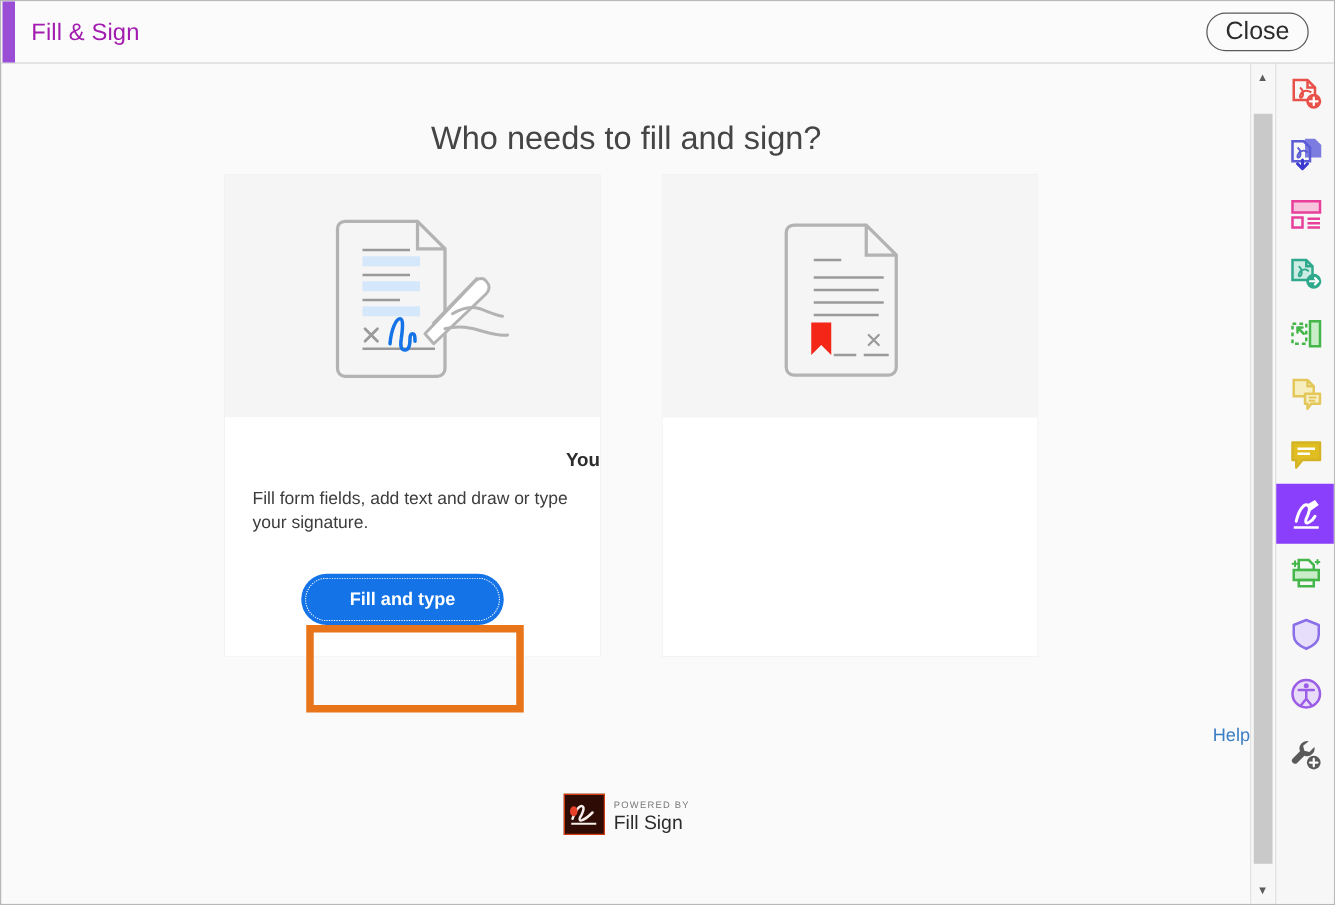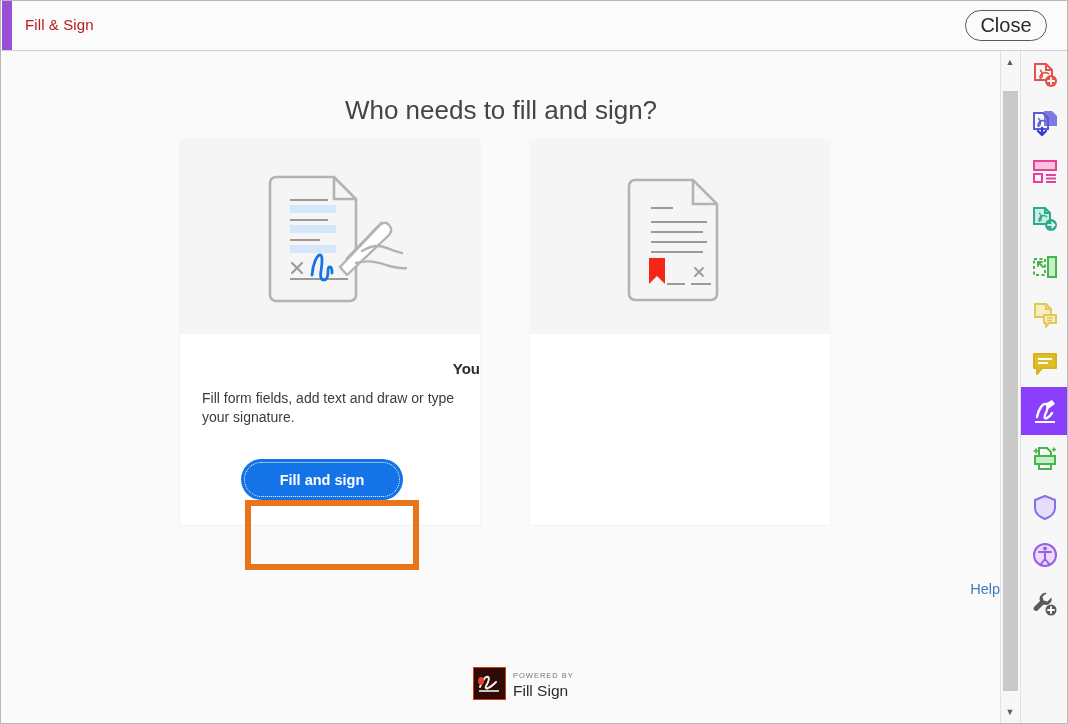--- a/index.html
+++ b/index.html
@@ -34,22 +34,22 @@
   .titlebar-accent {
     position: absolute;
     left: 1px; top: 0;
     width: 10px;
     height: 49px;
     background: #9a4ed6;
   }
   .titlebar-title {
     position: absolute;
     left: 24px; top: 15px;
-    font-size: 15px;
-    color: #b91c1c;
+    font-size: 19px;
+    color: #a21caf;
     letter-spacing: 0.1px;
   }
   .close-button {
     position: absolute;
     right: 22px; top: 9px;
     width: 82px; height: 31px;
     border: 1.4px solid #5a5a5a;
     border-radius: 16px;
     background: #fbfbfb;
     color: #2b2b2b;
@@ -189,24 +189,23 @@
     text-align: right;
     font-size: 14.5px;
     color: #3a7ec4;
     cursor: pointer;
   }
 
   
   .footer-logo {
     position: absolute;
     left: 449px;
-    top: 616px;
+    top: 584px;
     width: 110px;
     height: 34px;
-    margin-left: 22px;
   }
   .footer-mark {
     position: absolute;
     left: 0; top: 0;
     width: 33px; height: 33px;
     background: #2e0b05;
     border: 1.5px solid #d23c10;
     box-sizing: border-box;
   }
   .footer-text {
@@ -316,21 +315,21 @@
           <path d="M62 108 c1 -12 5 -20 8 -20 c3 0 2 9 1 16 c-1 6 0 9 3 9 c3 0 4 -5 4 -9 c0 -3 1 -4 2 -4 c2 0 2 3 2 6" fill="none" stroke="#1473e6" stroke-width="2.8" stroke-linecap="round"></path>
           <path d="M90 100 l40 -42 c3 -3 7 -3 9 0 c3 3 3 7 0 10 l-42 40 z" fill="#ffffff" stroke="#b3b3b3" stroke-width="2.4" stroke-linejoin="round"></path>
           <path d="M96 92 l36 -37" fill="none" stroke="#b3b3b3" stroke-width="2"></path>
           <path d="M112 84 c8 -5 16 -6 22 -4 c6 2 12 5 18 6" fill="none" stroke="#b3b3b3" stroke-width="2.4" stroke-linecap="round"></path>
           <path d="M106 96 c10 -3 22 -1 30 2 c7 2 14 4 20 3" fill="none" stroke="#b3b3b3" stroke-width="2.4" stroke-linecap="round"></path>
         </svg>
       </div>
       <div class="card-body">
         <div class="card-title">You</div>
         <div class="card-desc">Fill form fields, add text and draw or type your signature.</div>
-        <button class="cta cta-fill">Fill and sign</button>
+        <button class="cta cta-fill">Fill and type</button>
       </div>
     </div>
 
     <div class="card card-others">
       <div class="card-illo">
         <svg width="110" height="130" viewBox="0 0 110 130">
           <path d="M10 8 h58 l24 24 v90 a6 6 0 0 1 -6 6 h-76 a6 6 0 0 1 -6 -6 v-108 a6 6 0 0 1 6 -6 z" fill="none" stroke="#b3b3b3" stroke-width="2.6"></path>
           <path d="M68 8 v24 h24" fill="none" stroke="#b3b3b3" stroke-width="2.6"></path>
           <line x1="26" y1="36" x2="48" y2="36" stroke="#9a9a9a" stroke-width="2"></line>
           <line x1="26" y1="50" x2="82" y2="50" stroke="#9a9a9a" stroke-width="2"></line>

